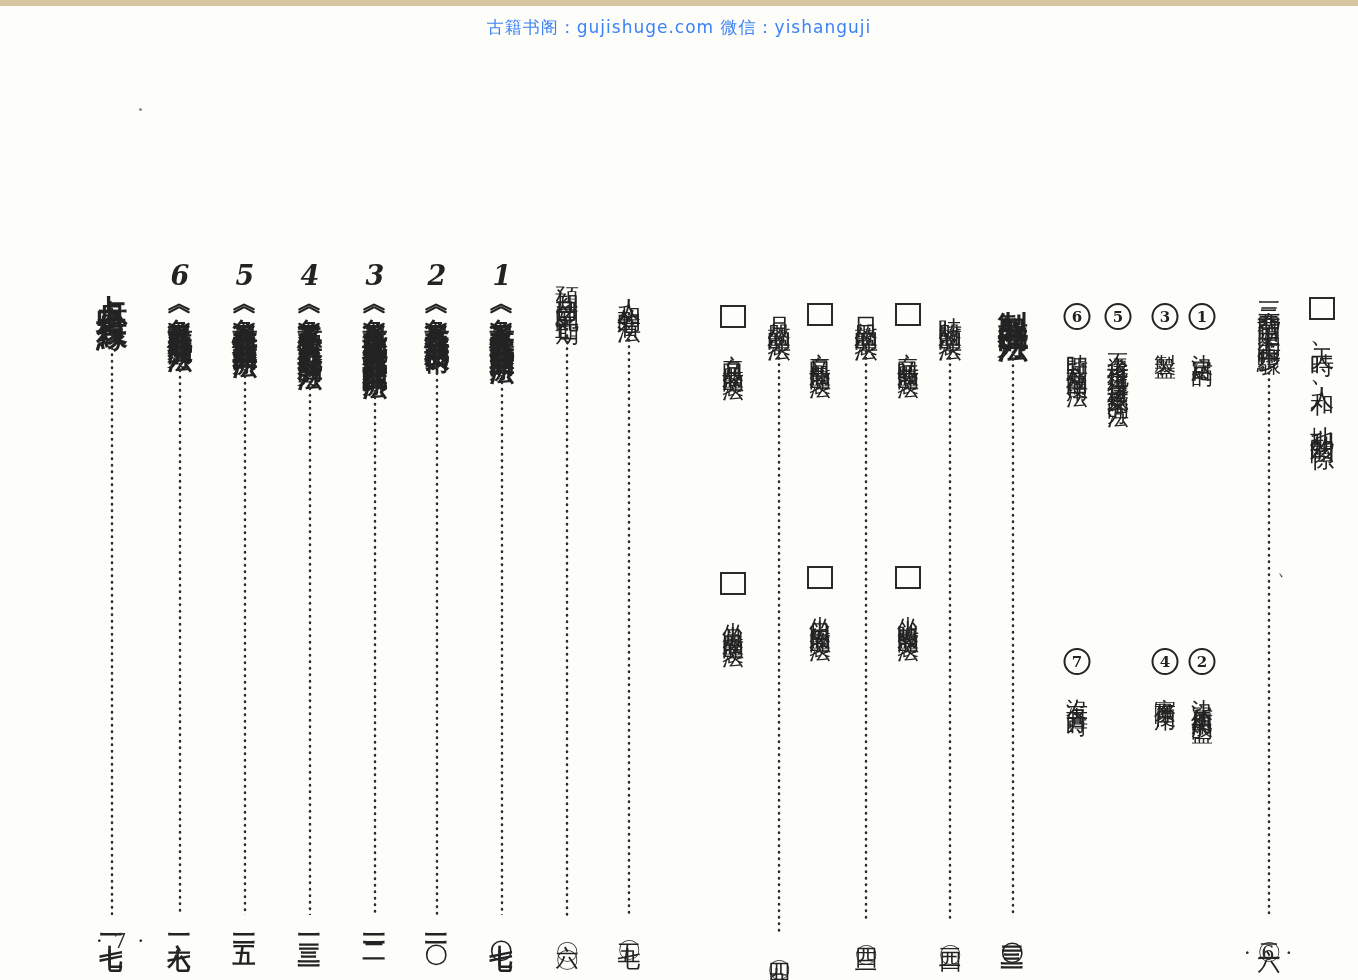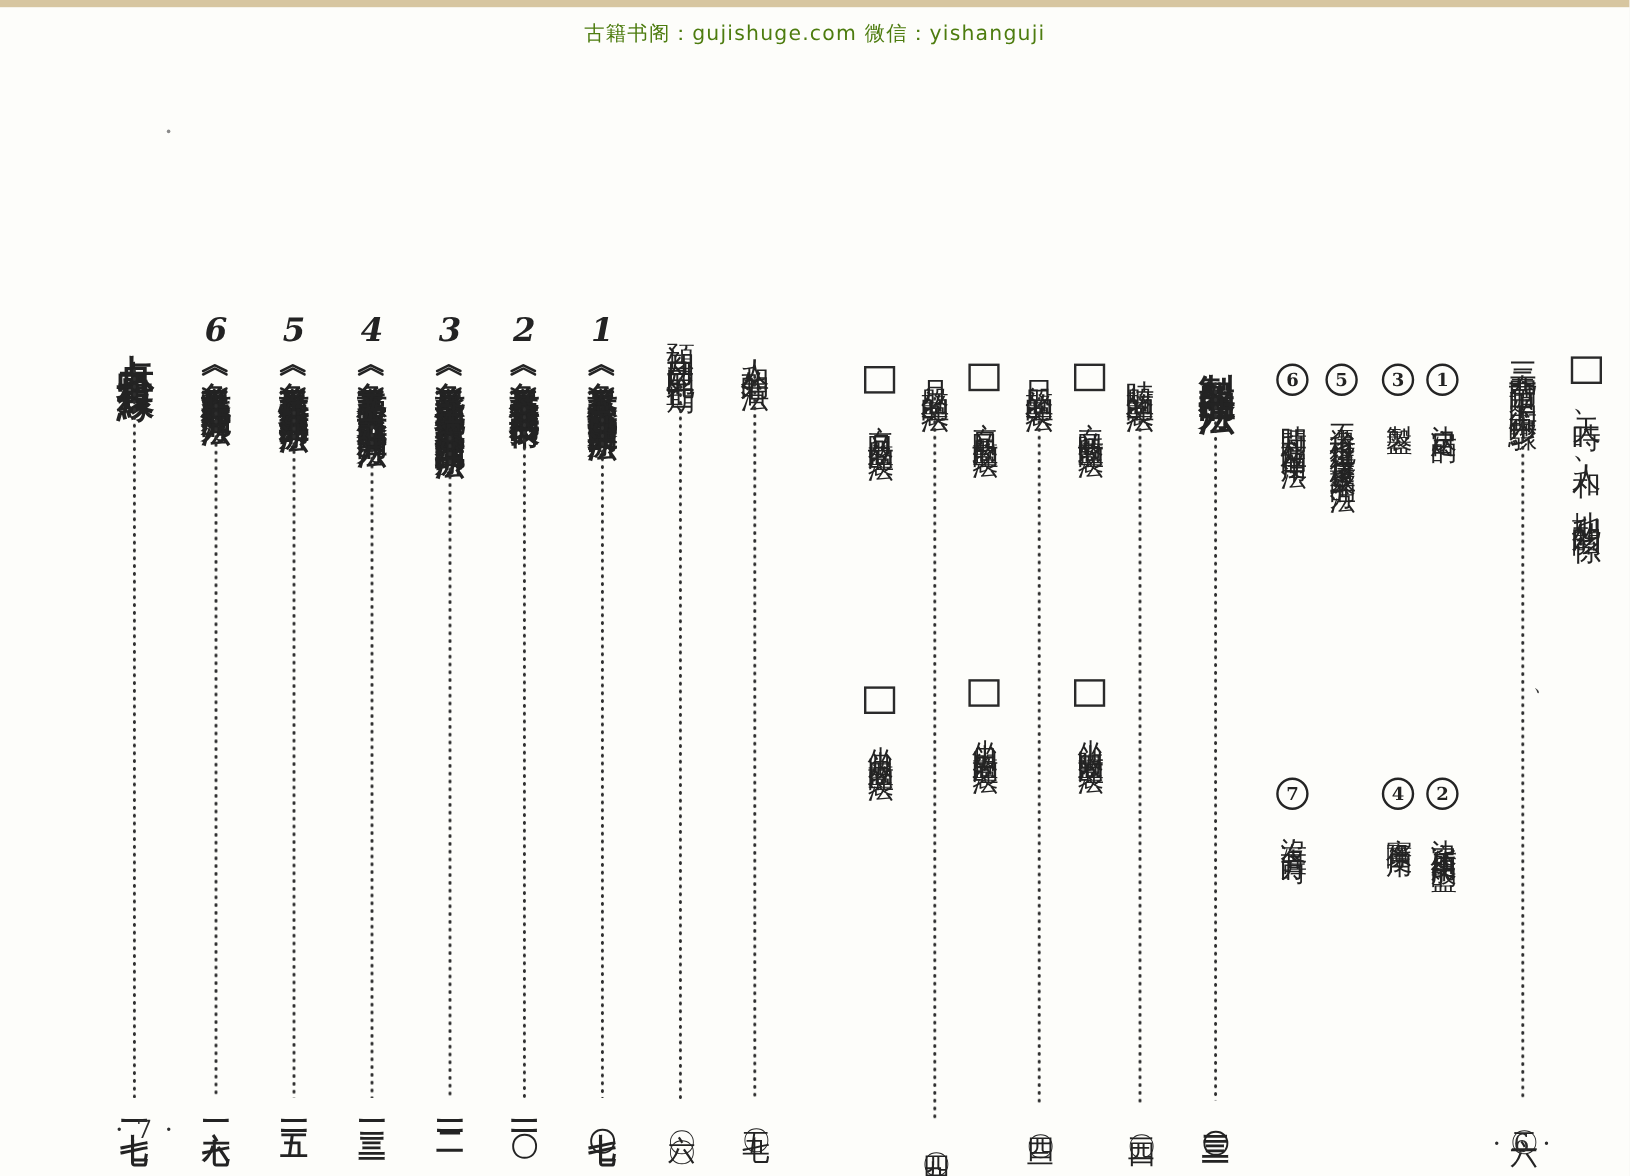--- a/index.html
+++ b/index.html
@@ -14,21 +14,21 @@
     background:#fdfdfa;overflow:hidden;
   }
   .top-bar{
     position:absolute;left:0;top:0;width:100%;height:6px;
     background:#d7c6a0;
   }
   .site-header{
     position:absolute;left:0;top:16px;width:100%;
     text-align:center;
     font-family:"DejaVu Sans","Liberation Sans",sans-serif;
-    font-size:17px;letter-spacing:1px;color:#4d7c0f;
+    font-size:17px;letter-spacing:1px;color:#3b82f6;
   }
   .page-layer{position:absolute;left:0;top:0;width:100%;height:100%;}
   .col{
     position:absolute;width:44px;
     display:flex;flex-direction:column;align-items:center;
   }
   .vtext{
     writing-mode:vertical-rl;text-orientation:mixed;
     line-height:1;white-space:nowrap;
   }

